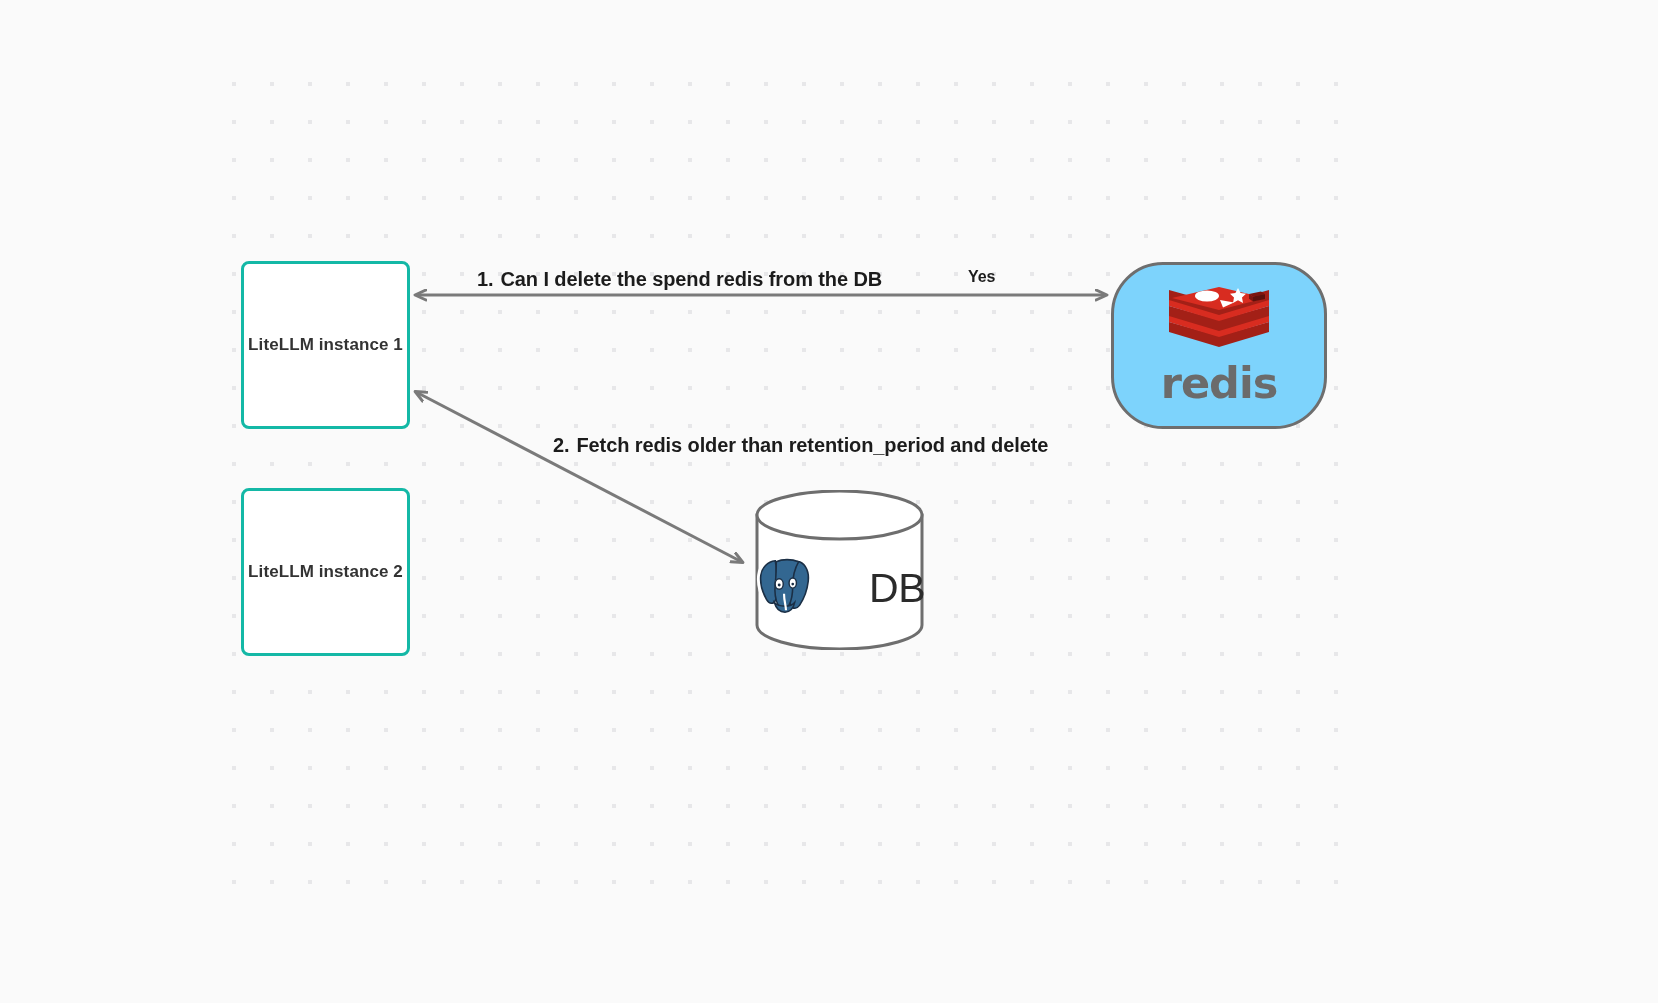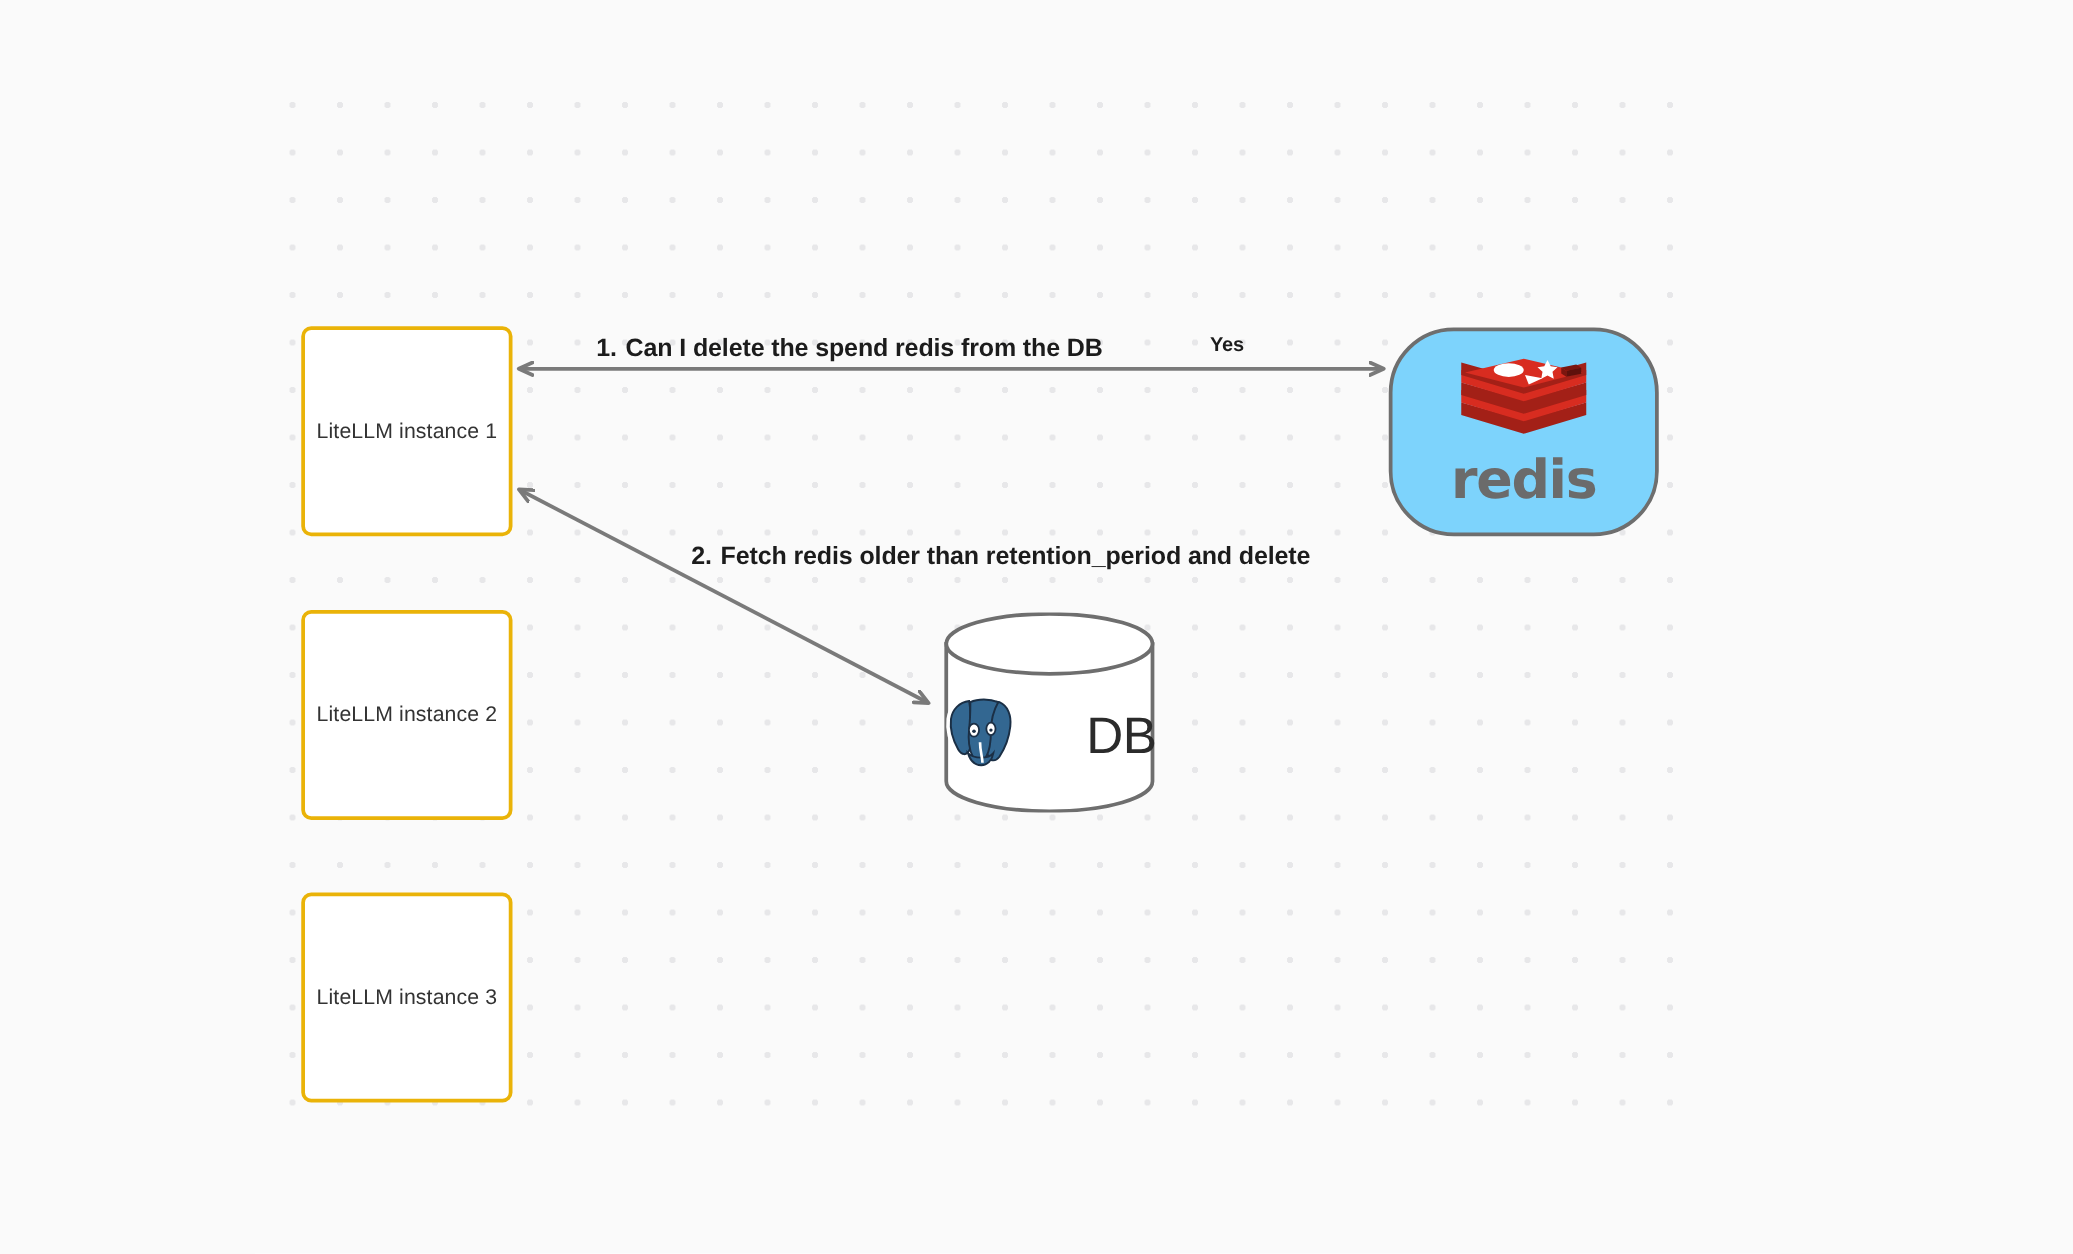--- a/index.html
+++ b/index.html
@@ -28,25 +28,26 @@
     background-image: radial-gradient(#e7e7e9 2.4px, transparent 2.5px);
     background-size: 38px 38px;
     background-position: 10px 10px;
     pointer-events: none;
   }
 
   
   .node-box {
     position: absolute;
     background: #ffffff;
-    border: 3px solid #eab308;
+    border: 3px solid #14b8a6;
     border-radius: 8px;
     display: flex;
     align-items: center;
     justify-content: center;
+    font-weight: bold;
   }
   .node-box .node-label {
     font-size: 17px;
     color: #333333;
     font-family: "Liberation Sans", sans-serif;
     letter-spacing: 0.1px;
   }
 
   #box-instance-1 { left: 241px; top: 261px; width: 169px; height: 168px; }
   #box-instance-2 { left: 241px; top: 488px; width: 169px; height: 168px; }
@@ -154,23 +155,20 @@
   </svg>
 
   <div class="node-box" id="box-instance-1">
     <span class="node-label">LiteLLM instance 1</span>
   </div>
 
   <div class="node-box" id="box-instance-2">
     <span class="node-label">LiteLLM instance 2</span>
   </div>
 
-  <div class="node-box" id="box-instance-3">
-    <span class="node-label">LiteLLM instance 3</span>
-  </div>
 
   <div id="redis-node">
     <div id="redis-logo-wrap">
       <span>
         <svg width="108" height="72" viewBox="0 0 108 72">
 
           <path d="M54 50 L104 36 L104 46 L54 61 L4 46 L4 36 Z" fill="#a32017"></path>
           <path d="M54 40 L104 26 L104 36 L54 51 L4 36 L4 26 Z" fill="#d82c20"></path>
 
           <path d="M54 34 L104 20 L104 30 L54 45 L4 30 L4 20 Z" fill="#a32017"></path>

